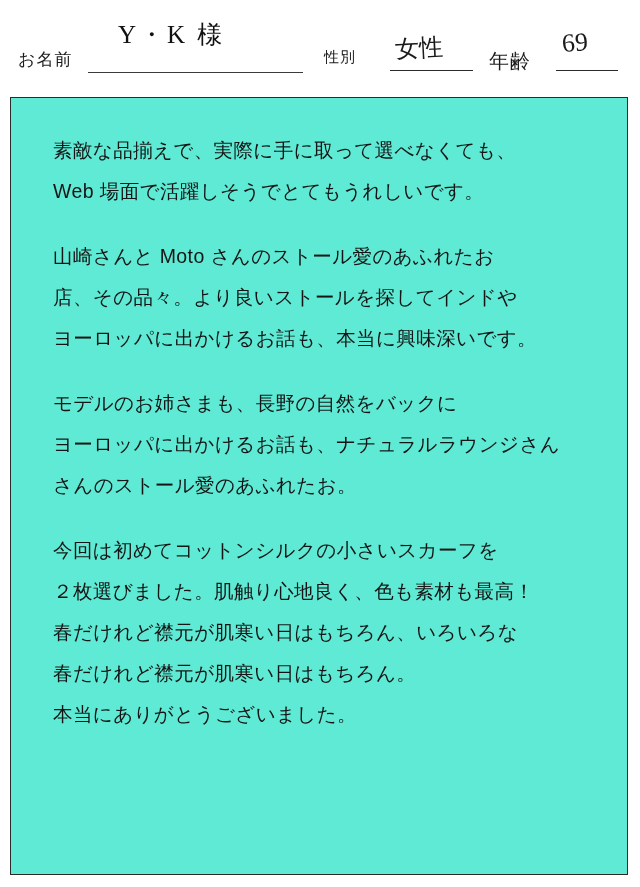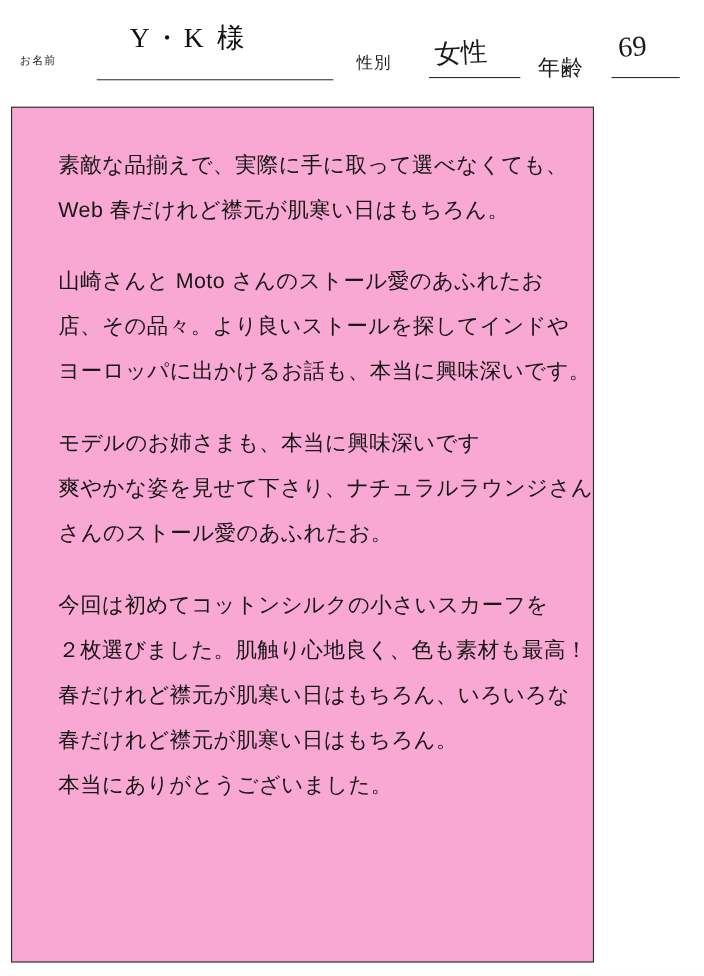--- a/index.html
+++ b/index.html
@@ -31,21 +31,21 @@
     left: 0;
     top: 0;
     width: 640px;
     height: 92px;
   }
 
   .name-label {
     position: absolute;
     left: 18px;
     top: 48px;
-    font-size: 10px;
+    font-size: 17px;
     letter-spacing: 1px;
     color: #1a1a1a;
   }
 
   .name-value {
     position: absolute;
     left: 118px;
     top: 18px;
     font-size: 25px;
     letter-spacing: 3px;
@@ -112,25 +112,25 @@
     width: 62px;
     height: 0;
     border-bottom: 1.5px solid #2b2b2b;
   }
 
   
   .body-box {
     position: absolute;
     left: 10px;
     top: 97px;
-    width: 530px;
+    width: 618px;
     height: 778px;
     border: 1.5px solid #2b2b2b;
     box-sizing: border-box;
-    background: #f9a8d4;
+    background: #5eead4;
   }
 
   .body-text {
     position: absolute;
     left: 42px;
     top: 32px;
     width: 546px;
     font-size: 19.5px;
     line-height: 41px;
     color: #151515;
@@ -159,30 +159,30 @@
 
     <span class="age-label">年齢</span>
     <span class="age-value">69</span>
     <div class="age-rule"></div>
   </div>
 
   <div class="body-box">
     <div class="body-text">
         <div class="para">
           <span class="line">素敵な品揃えで、実際に手に取って選べなくても、</span>
-          <span class="line">Web 春だけれど襟元が肌寒い日はもちろん。</span>
+          <span class="line">Web 場面で活躍しそうでとてもうれしいです。</span>
         </div>
         <div class="para">
           <span class="line">山崎さんと Moto さんのストール愛のあふれたお</span>
           <span class="line">店、その品々。より良いストールを探してインドや</span>
           <span class="line">ヨーロッパに出かけるお話も、本当に興味深いです。</span>
         </div>
         <div class="para">
-          <span class="line">モデルのお姉さまも、本当に興味深いです</span>
-          <span class="line">爽やかな姿を見せて下さり、ナチュラルラウンジさん</span>
+          <span class="line">モデルのお姉さまも、長野の自然をバックに</span>
+          <span class="line">ヨーロッパに出かけるお話も、ナチュラルラウンジさん</span>
           <span class="line">さんのストール愛のあふれたお。</span>
         </div>
         <div class="para">
           <span class="line">今回は初めてコットンシルクの小さいスカーフを</span>
           <span class="line">２枚選びました。肌触り心地良く、色も素材も最高！</span>
           <span class="line">春だけれど襟元が肌寒い日はもちろん、いろいろな</span>
           <span class="line">春だけれど襟元が肌寒い日はもちろん。</span>
           <span class="line">本当にありがとうございました。</span>
         </div>
       </div>

